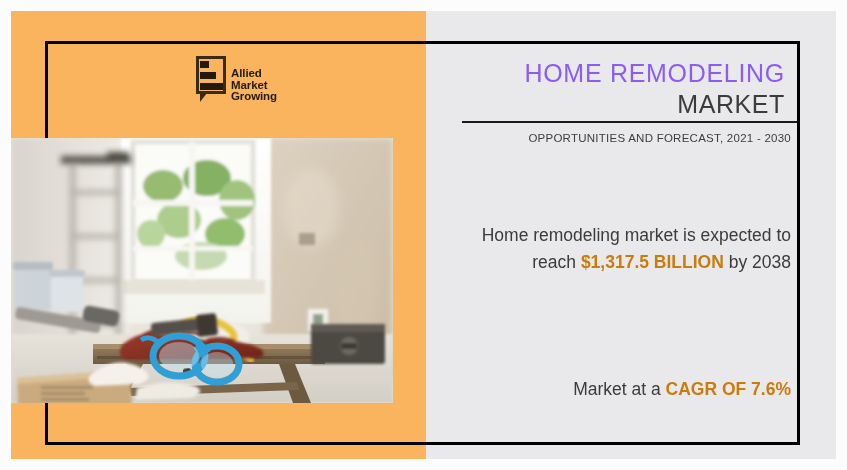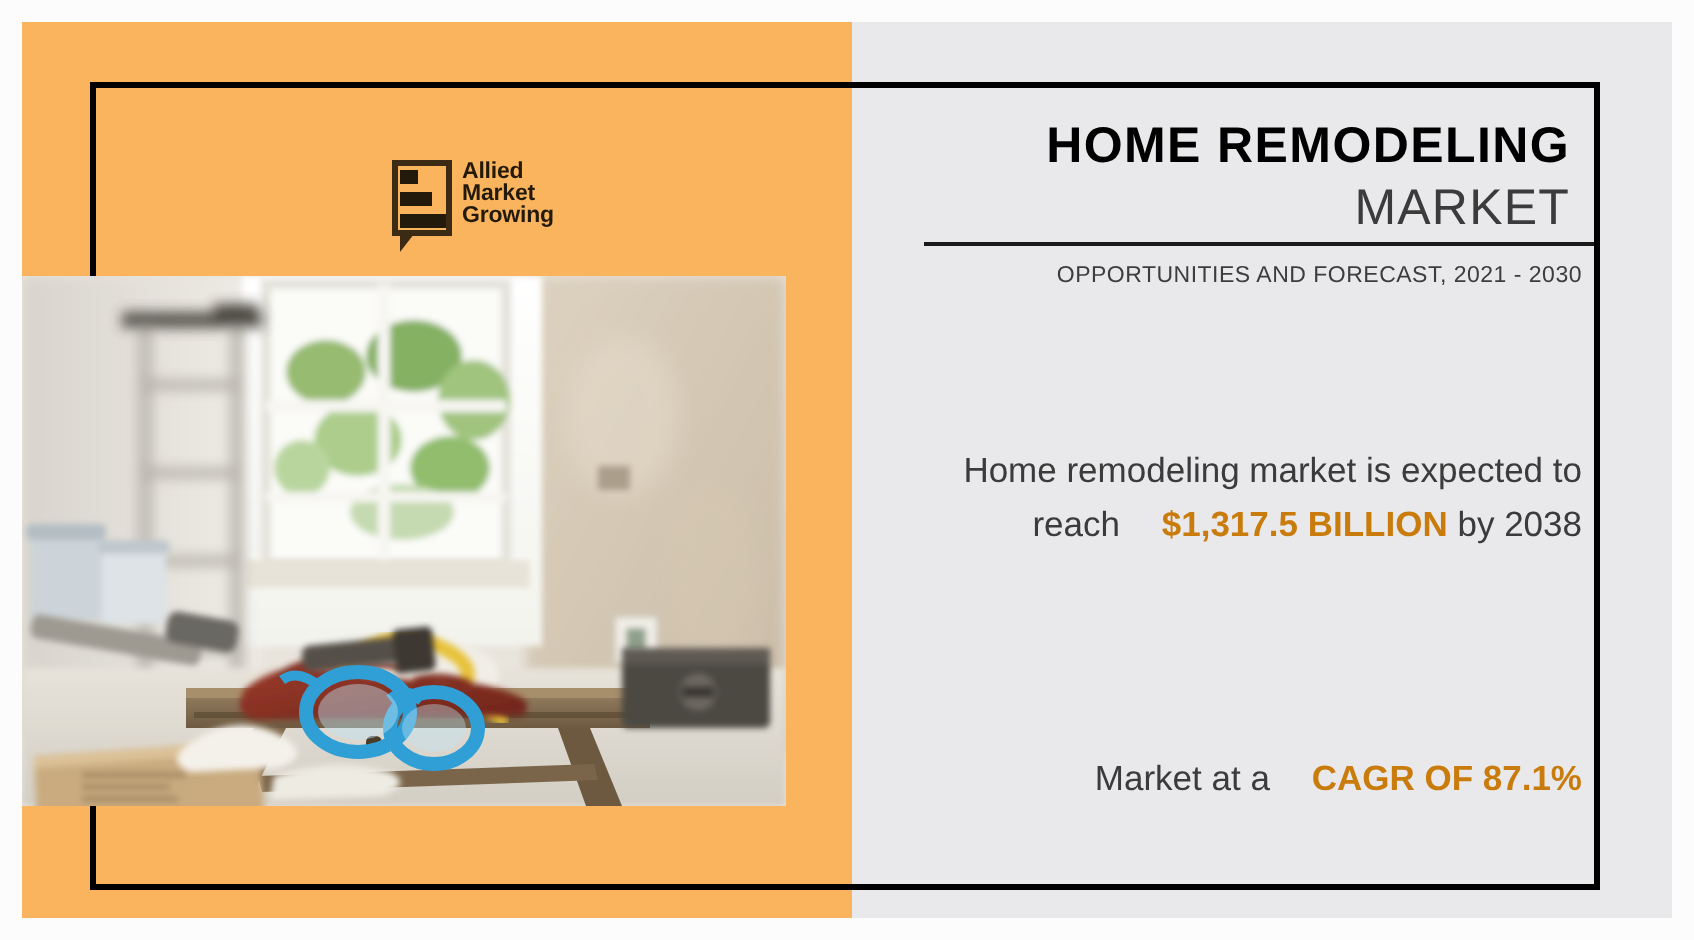--- a/index.html
+++ b/index.html
@@ -47,25 +47,25 @@
     height: 404px;
     border: 3px solid #000000;
     box-sizing: border-box;
     pointer-events: none;
   }
 
   
   .logo {
     position: absolute;
     left: 196px;
-    top: 80px;
+    top: 50px;
     width: 92px;
     height: 52px;
     display: flex;
-    align-items: flex-start;
+    align-items: flex-end;
   }
   .logo-mark {
     position: relative;
     width: 33px;
     height: 46px;
     flex: 0 0 auto;
   }
   .logo-mark .bubble {
     position: absolute;
     left: 0;
@@ -123,22 +123,22 @@
   
   .headline-block {
     position: absolute;
     right: 62px;
     top: 58px;
     width: 330px;
     text-align: right;
   }
   .headline-1 {
     font-size: 25px;
-    font-weight: bold;
-    color: #000000;
+    font-weight: normal;
+    color: #8b5cf6;
     letter-spacing: 0.7px;
     line-height: 30px;
     white-space: nowrap;
   }
   .headline-2 {
     font-size: 25px;
     font-weight: normal;
     color: #3b3b3b;
     letter-spacing: 0.6px;
     line-height: 32px;
@@ -171,21 +171,20 @@
     text-align: right;
     color: #3b3b3b;
     font-size: 17.5px;
     line-height: 27px;
   }
   .stat-top { top: 222px; }
   .stat-bottom { top: 376px; }
   .stat-block .hl {
     color: #c97c0c;
     font-weight: bold;
-    margin-left: 16px;
   }
 </style>
 </head>
 <body>
 
 <div class="canvas">
 
   <div class="panel-orange"></div>
   <div class="panel-gray"></div>
 
@@ -380,16 +379,16 @@
 
   <div class="divider"></div>
 
   <div class="subtitle">OPPORTUNITIES AND FORECAST, 2021 - 2030</div>
 
   <div class="stat-block stat-top">
     <span>Home remodeling market is expected to reach </span><span class="hl">$1,317.5 BILLION</span><span> by 2038</span>
   </div>
 
   <div class="stat-block stat-bottom">
-    <span>Market at a </span><span class="hl">CAGR OF 87.1%</span><br>
+    <span>Market at a </span><span class="hl">CAGR OF 7.6%</span><br>
   </div>
 
 </div>
 
 </body></html>

